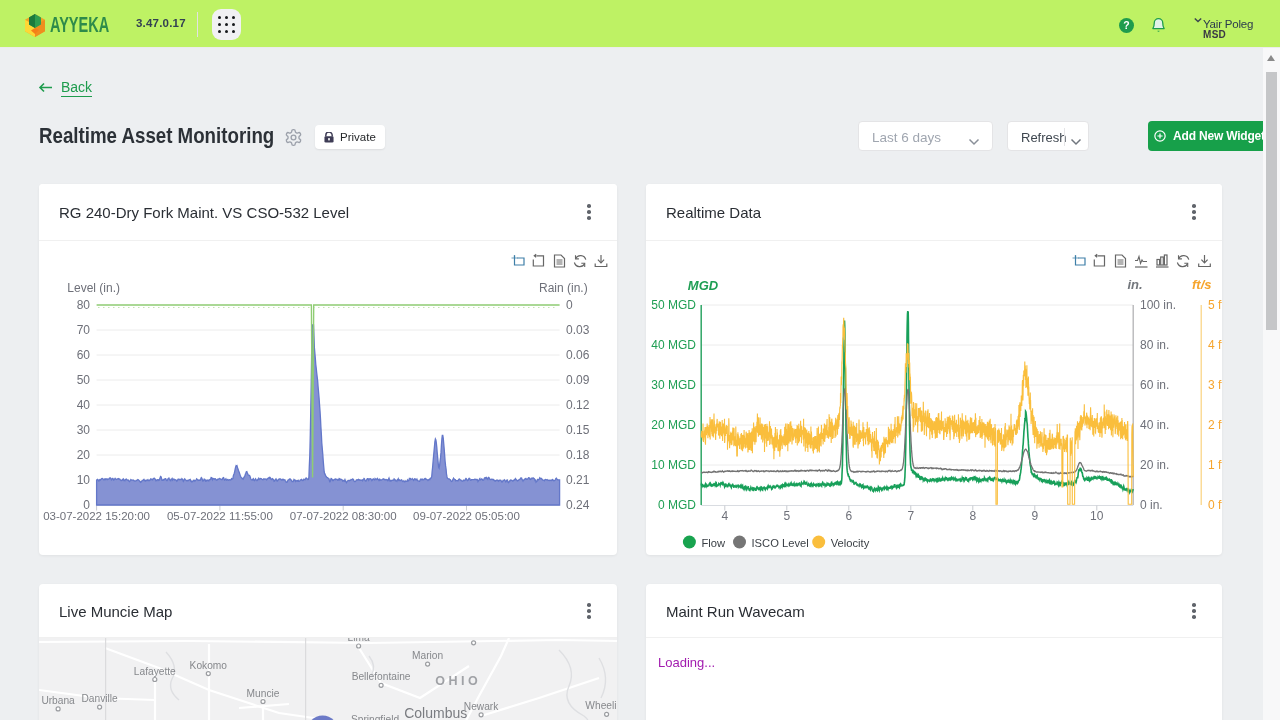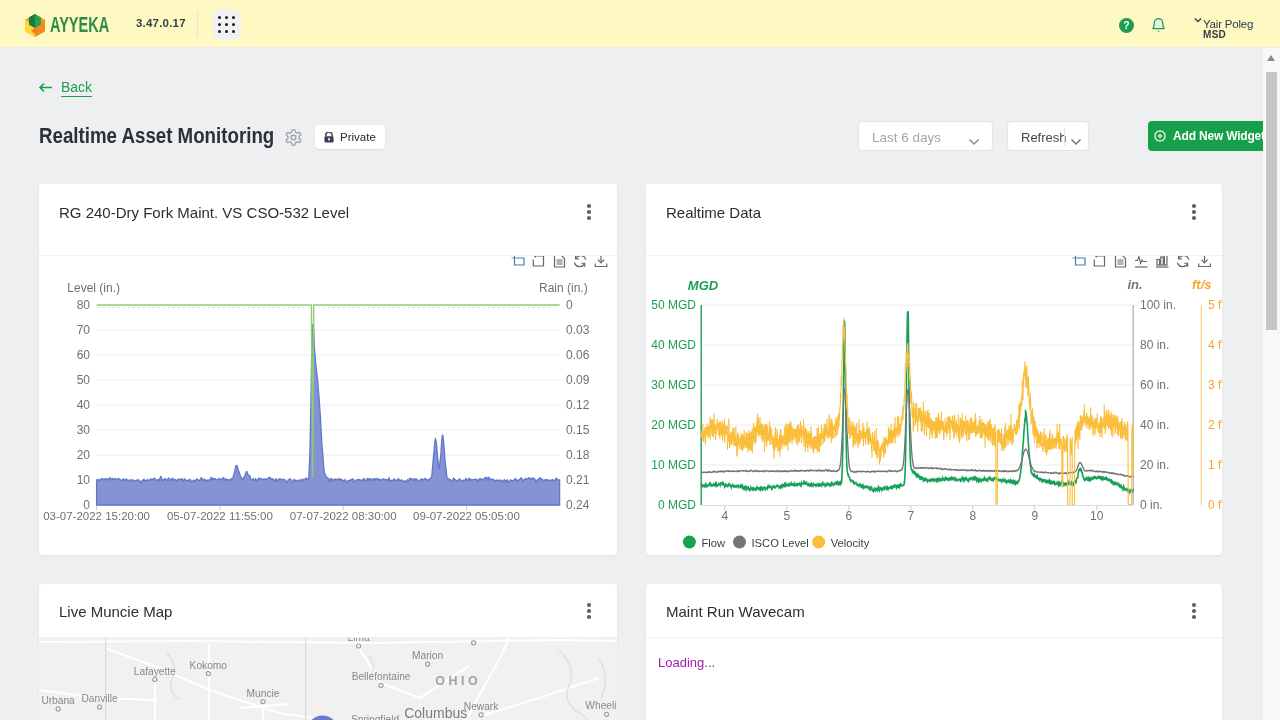--- a/index.html
+++ b/index.html
@@ -1,36 +1,36 @@
 <!DOCTYPE html>
 <html><head><meta charset="utf-8"><style>
 * { margin:0; padding:0; box-sizing:border-box; }
 html,body { width:1280px; height:720px; overflow:hidden; font-family:"Liberation Sans", sans-serif; background:#EDEFF1; }
-.topbar { position:absolute; left:0; top:0; width:1280px; height:48px; background:#fef9c3; border-bottom:1px solid #ECECEC; z-index:5; }
+.topbar { position:absolute; left:0; top:0; width:1280px; height:48px; background:#bef264; border-bottom:1px solid #ECECEC; z-index:5; }
 .brand { position:absolute; left:25px; top:12px; display:flex; align-items:center; }
 .brandtxt { font-size:22px; font-weight:bold; color:#2E8B4A; letter-spacing:0px; display:inline-block; transform:scaleX(0.66); transform-origin:left center; margin-left:5px; }
 .ver { position:absolute; left:136px; top:17px; font-size:11.5px; font-weight:bold; color:#334052; letter-spacing:0.2px; }
 .sep { position:absolute; left:197px; top:12px; height:25px; width:1px; background:#E2E2E2; }
 .gridbtn { position:absolute; left:212px; top:9px; width:29px; height:31px; background:#F1F1F3; border-radius:9px; }
 .gridbtn .d { position:absolute; width:3.4px; height:3.4px; border-radius:50%; background:#17191C; }
 .help { position:absolute; left:1119px; top:18px; width:15px; height:15px; border-radius:50%; background:#1E9C4D; color:#fff; font-size:10.5px; font-weight:bold; text-align:center; line-height:15px; }
 .bell { position:absolute; left:1150px; top:16px; line-height:0; }
 .userchev { position:absolute; left:1193.5px; top:16.5px; line-height:0; }
 .uname { position:absolute; left:1203px; top:18px; font-size:11.5px; color:#2B3A4D; letter-spacing:-0.2px; white-space:nowrap; }
 .urole { position:absolute; left:1203px; top:28.5px; font-size:10px; font-weight:bold; color:#3A3A44; letter-spacing:0.3px; }
 .content { position:absolute; left:0; top:0; width:1263px; height:720px; background:#EDEFF1; }
 .back { position:absolute; left:38px; top:79px; color:#1E9C4D; font-size:14px; }
 .back .txt { border-bottom:1px solid #1E9C4D; padding-bottom:1px; margin-left:8px; }
 .title { position:absolute; left:39px; top:124px; font-size:21.5px; font-weight:bold; color:#2C3137; transform:scaleX(0.87); transform-origin:left center; white-space:nowrap; }
 .gear { position:absolute; left:284px; top:128px; }
 .badge { position:absolute; left:315px; top:125px; height:24px; background:#fff; border-radius:4px; box-shadow:0 1px 2px rgba(0,0,0,0.08); display:flex; align-items:center; padding:0 9px; font-size:11.5px; color:#26282B; }
 .select { position:absolute; top:121px; height:30px; background:#fff; border:1px solid #E4E4E6; border-radius:4px; font-size:14px; }
 .btn-green { position:absolute; left:1100px; top:121px; width:123px; height:30px; background:#17A04A; border-radius:4px; color:#fff; font-size:12px; font-weight:bold; letter-spacing:-0.2px; display:flex; align-items:center; justify-content:center; white-space:nowrap;margin-left:48px; }
 .card { position:absolute; background:#fff; border-radius:4px; box-shadow:0 1px 3px rgba(0,0,0,0.06); overflow:hidden; }
-.card .hdr { position:absolute; left:0; top:0; right:0; height:72px; border-bottom:1px solid #F0F0F0; }
+.card .hdr { position:absolute; left:0; top:0; right:0; height:57px; border-bottom:1px solid #F0F0F0; }
 .card .hdr .t { position:absolute; left:20px; top:20px; font-size:15px; color:#2A2E34; }
 .kebab { position:absolute; top:20px; width:4px; }
 .kebab i { display:block; width:3.6px; height:3.6px; border-radius:50%; background:#60646B; margin-bottom:2.6px; }
 .loading { position:absolute; left:12px; top:71px; font-size:13px; color:#a21caf; }
 .sbar { position:absolute; right:0; top:48px; width:17px; height:672px; background:#F8F8F9; z-index:6; }
 .sbar .thumb { position:absolute; left:2.5px; top:24px; width:11px; height:258px; background:#C5C6C8; }
 .sbar .arr { position:absolute; left:4px; top:7px; width:0; height:0; border-left:4.5px solid transparent; border-right:4.5px solid transparent; border-bottom:6px solid #8A8A8A; }
 </style></head><body>
 <div class="content">
   <div class="back"><svg width="15" height="11" viewBox="0 0 15 11" style="vertical-align:-1px">

